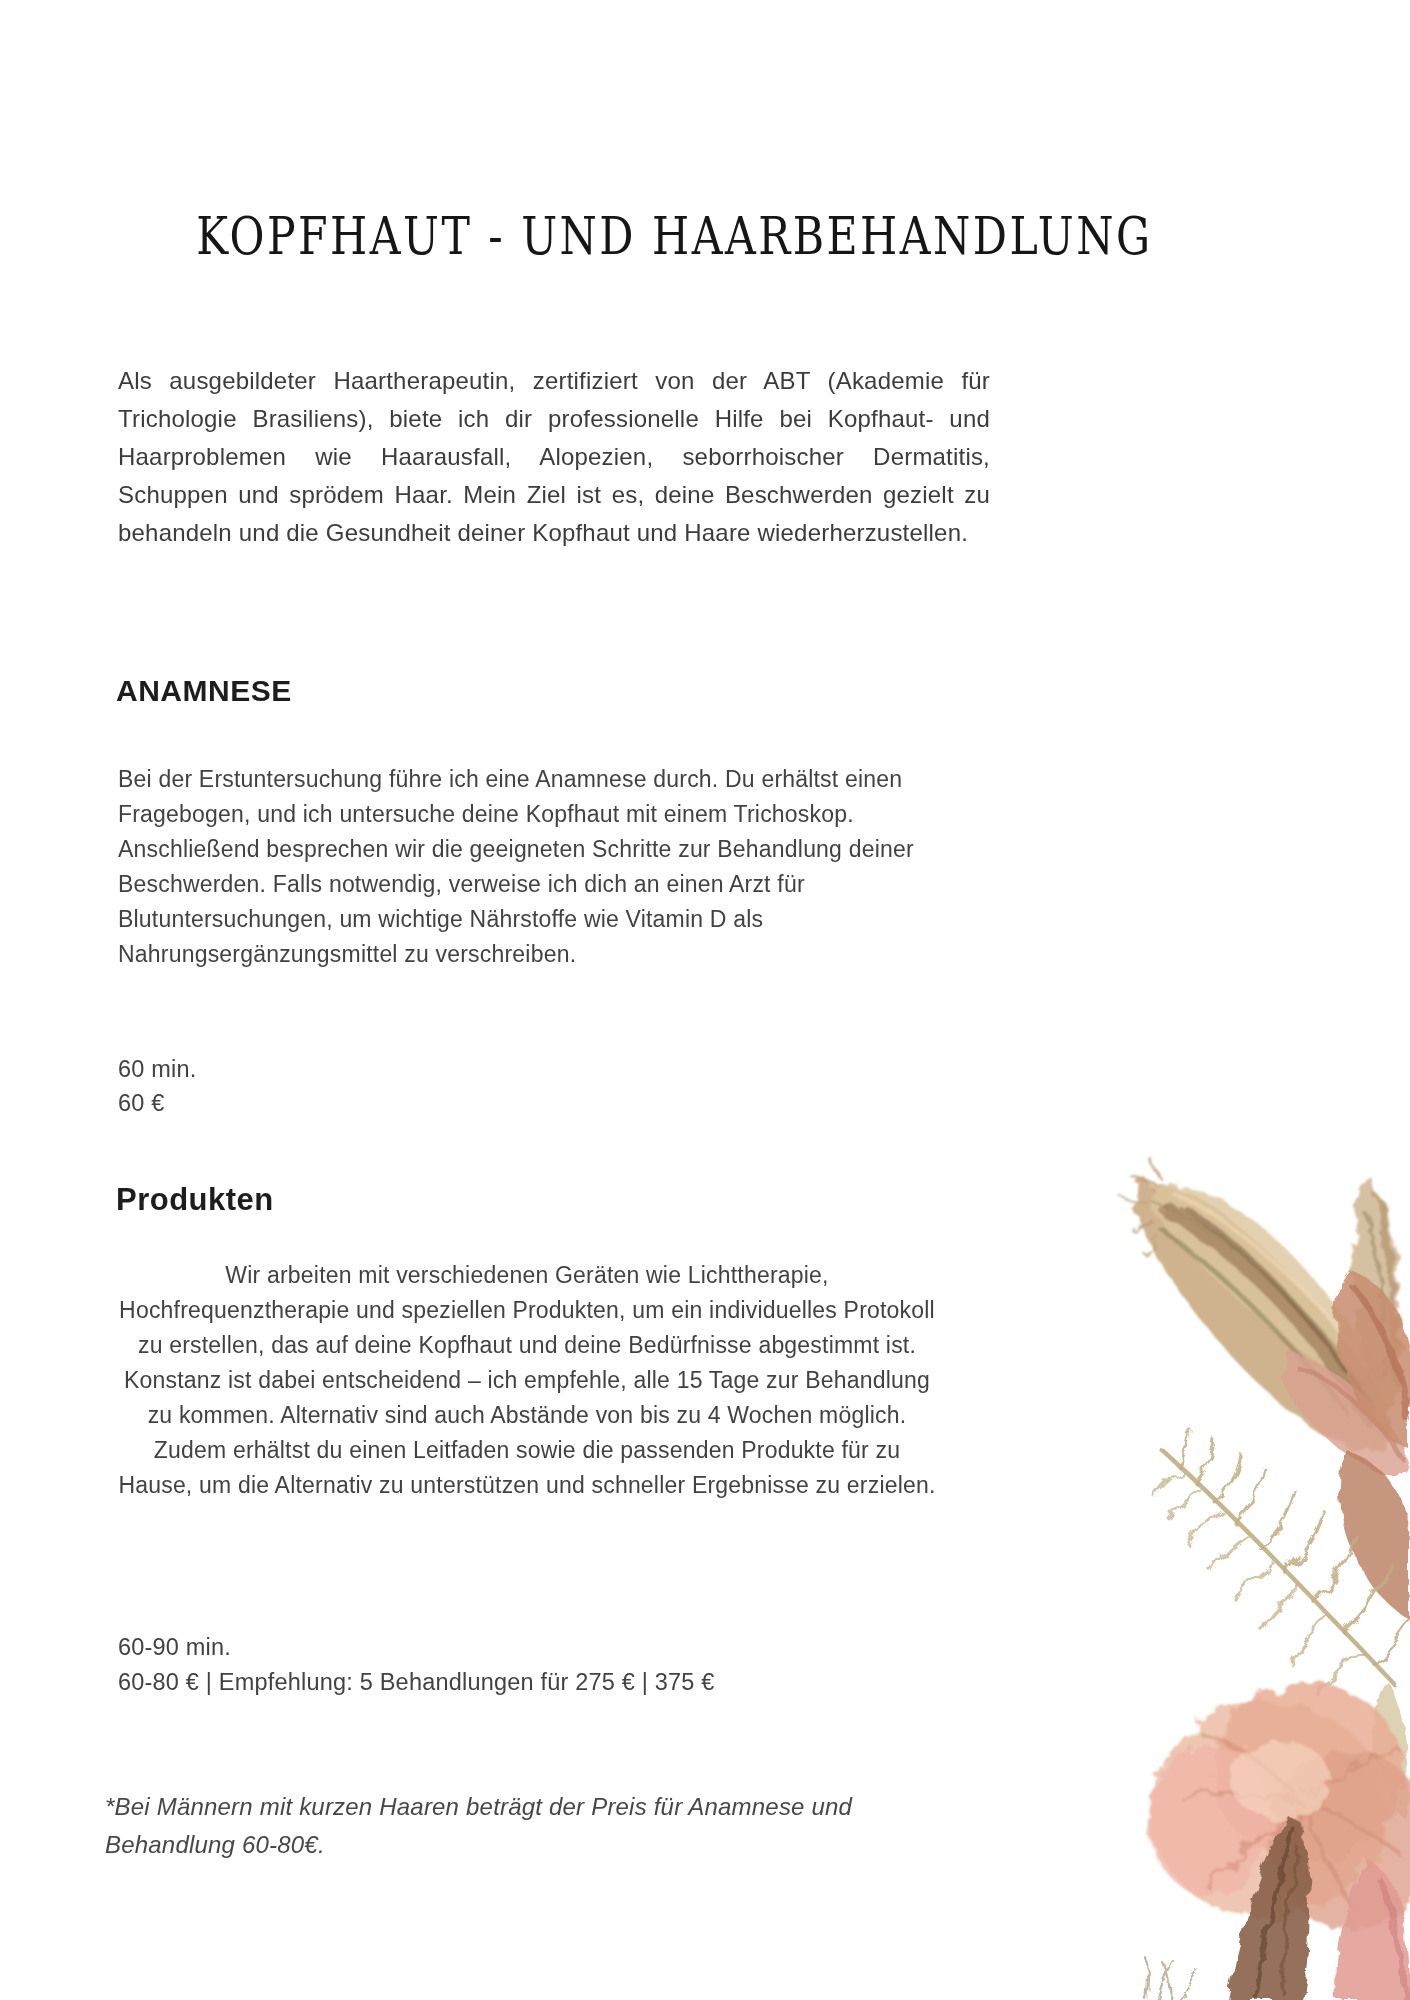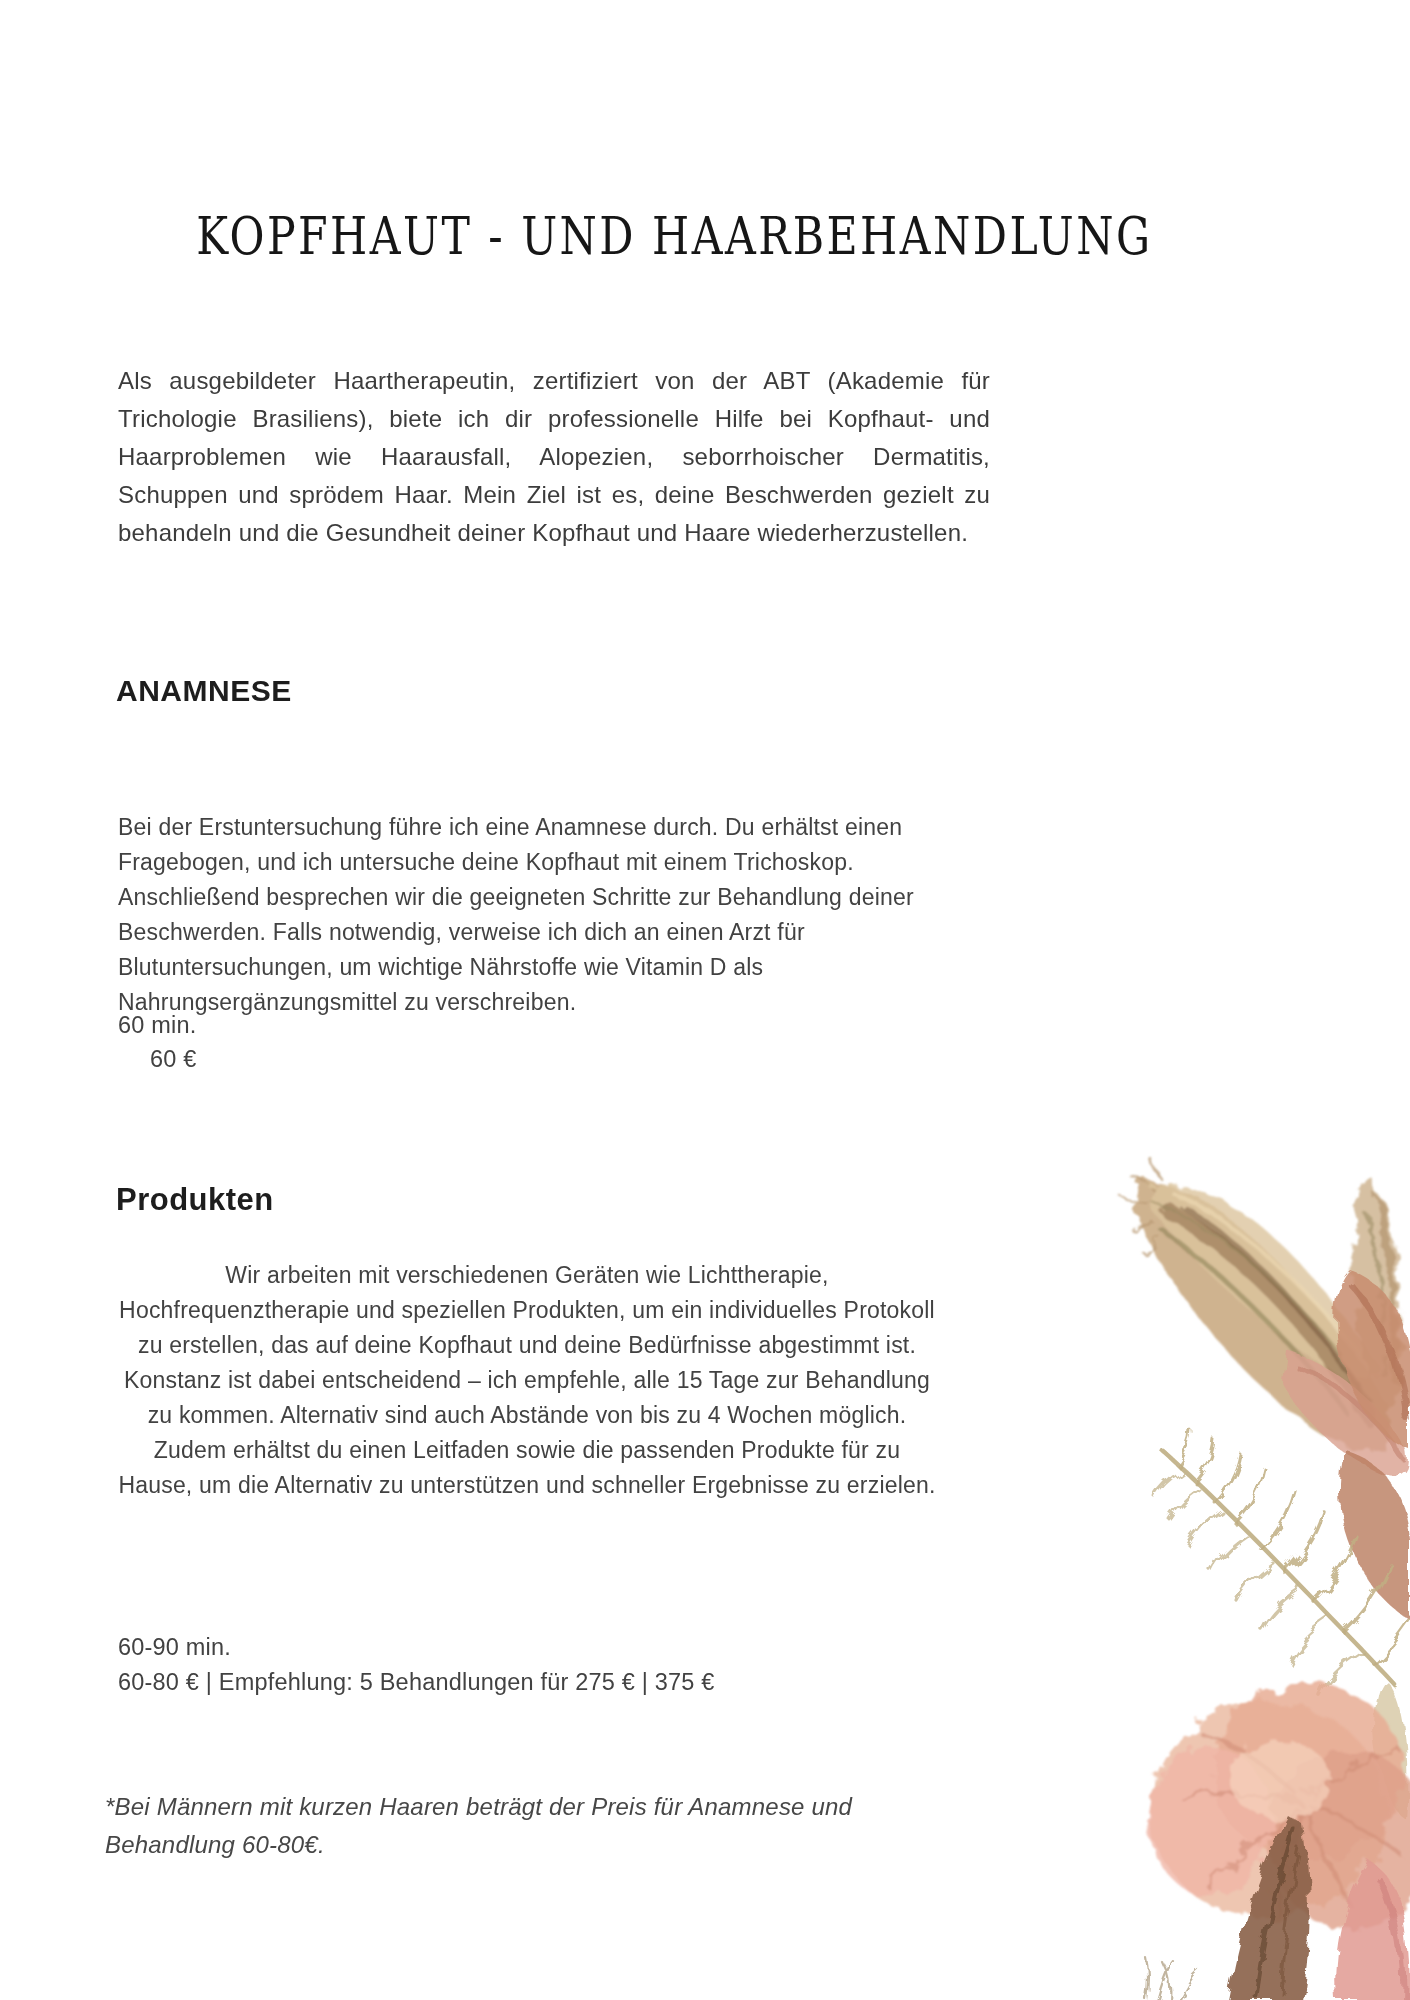--- a/index.html
+++ b/index.html
@@ -42,29 +42,29 @@
   }
   .h-anamnese{top:674px;font-size:30px;}
   .h-behandlung{top:1182px;font-size:31px;}
   .body-par{
     position:absolute;left:118px;width:818px;
     margin:0;
     font-size:23px;line-height:35px;
     color:#424242;
     letter-spacing:0.2px;
   }
-  .b-anamnese{top:762px;margin-top:48px;}
+  .b-anamnese{top:762px;}
   .b-behandlung{top:1258px;text-align:center;}
   .pricing{
     position:absolute;left:118px;
     font-size:23.5px;line-height:35px;
     color:#424242;
     letter-spacing:0.2px;
   }
-  .p-anamnese{top:1008px;line-height:34px;text-align:right;}
+  .p-anamnese{top:1052px;line-height:34px;}
   .p-behandlung{top:1630px;}
   .footnote{
     position:absolute;left:105px;top:1788px;width:755px;
     margin:0;
     font-style:italic;
     font-size:24px;line-height:38px;
     color:#474747;
     letter-spacing:0.2px;
   }
   .floral{

